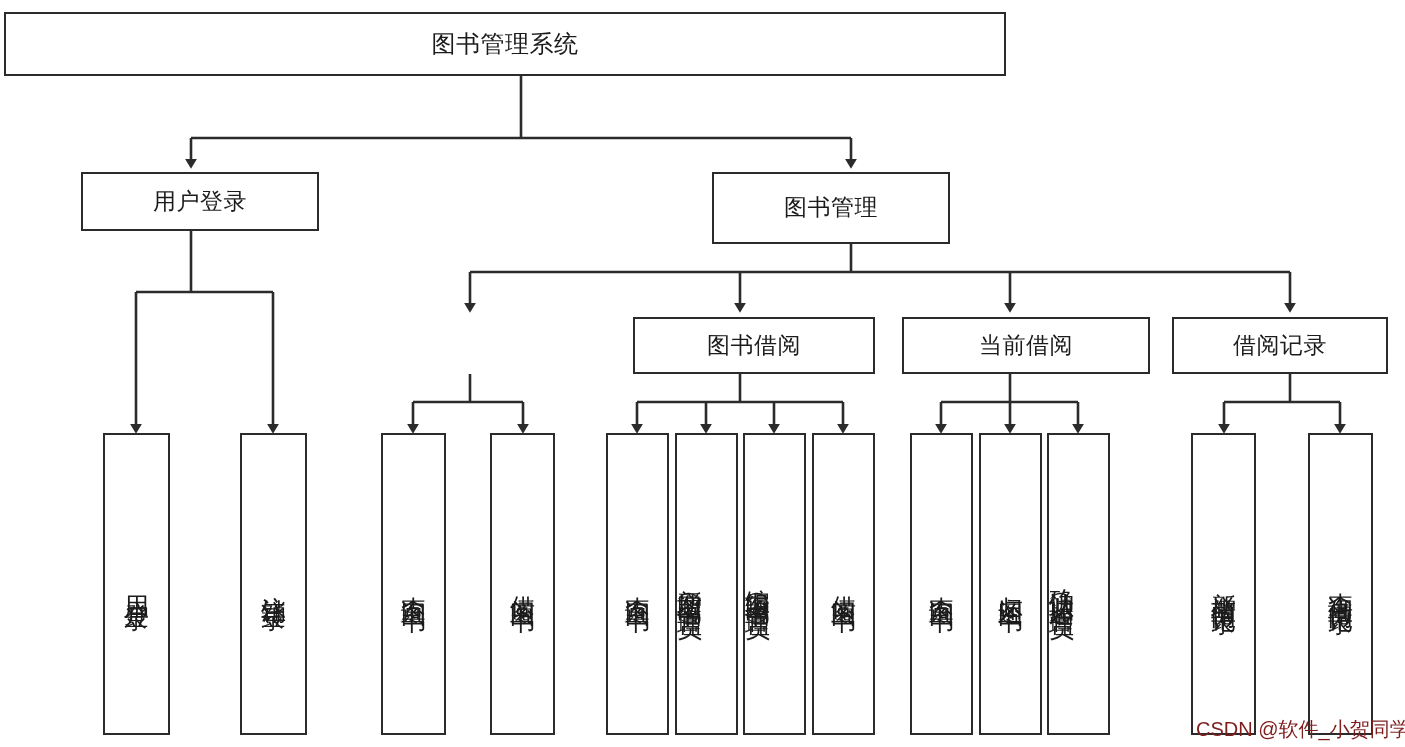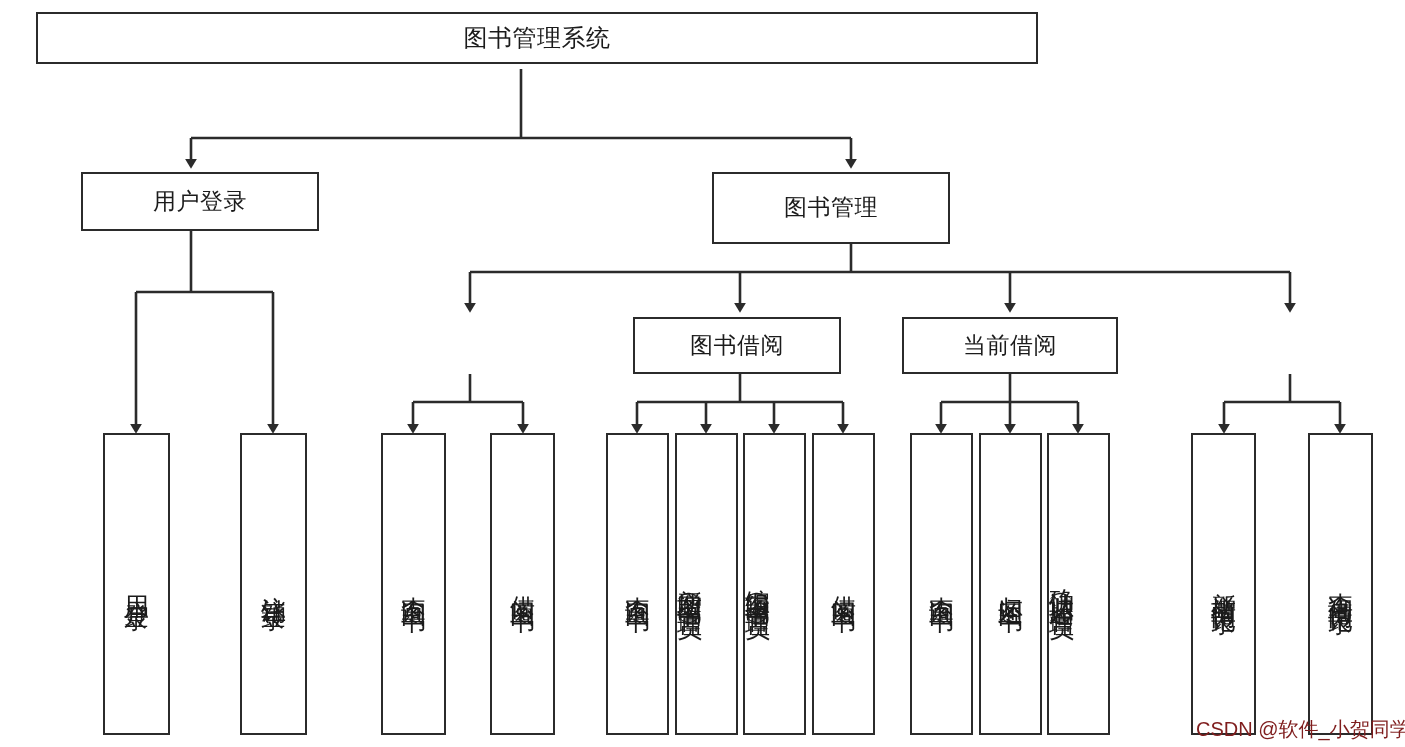--- a/index.html
+++ b/index.html
@@ -125,36 +125,39 @@
       <path d="M1010,402 L1010,425" marker-end="url(#arrow)"></path>
       <path d="M1078,402 L1078,425" marker-end="url(#arrow)"></path>
 
       <path d="M1290,374 L1290,402"></path>
       <path d="M1224,402 L1340,402"></path>
       <path d="M1224,402 L1224,425" marker-end="url(#arrow)"></path>
       <path d="M1340,402 L1340,425" marker-end="url(#arrow)"></path>
     </g>
   </svg>
 
-  <div class="node horiz root" style="left:36px; top:12px; width:1002px; height:52px;">
+  <div class="node horiz root" style="left:4px; top:12px; width:1002px; height:64px;">
     <span class="label">图书管理系统</span>
   </div>
 
   <div class="node horiz" style="left:81px; top:172px; width:238px; height:59px;">
     <span class="label">用户登录</span>
   </div>
   <div class="node horiz" style="left:712px; top:172px; width:238px; height:72px;">
     <span class="label">图书管理</span>
   </div>
 
-  <div class="node horiz" style="left:633px; top:317px; width:208px; height:57px;">
+  <div class="node horiz" style="left:633px; top:317px; width:242px; height:57px;">
     <span class="label">图书借阅</span>
   </div>
-  <div class="node horiz" style="left:902px; top:317px; width:216px; height:57px;">
+  <div class="node horiz" style="left:902px; top:317px; width:248px; height:57px;">
     <span class="label">当前借阅</span>
+  </div>
+  <div class="node horiz" style="left:1172px; top:317px; width:216px; height:57px;">
+    <span class="label">借阅记录</span>
   </div>
 
   <div class="node vert center" style="left:103px; top:433px; width:67px; height:302px;">
     <span class="label">用户登录</span>
   </div>
   <div class="node vert center" style="left:240px; top:433px; width:67px; height:302px;">
     <span class="label">注销登录</span>
   </div>
 
   <div class="node vert center" style="left:381px; top:433px; width:65px; height:302px;">

